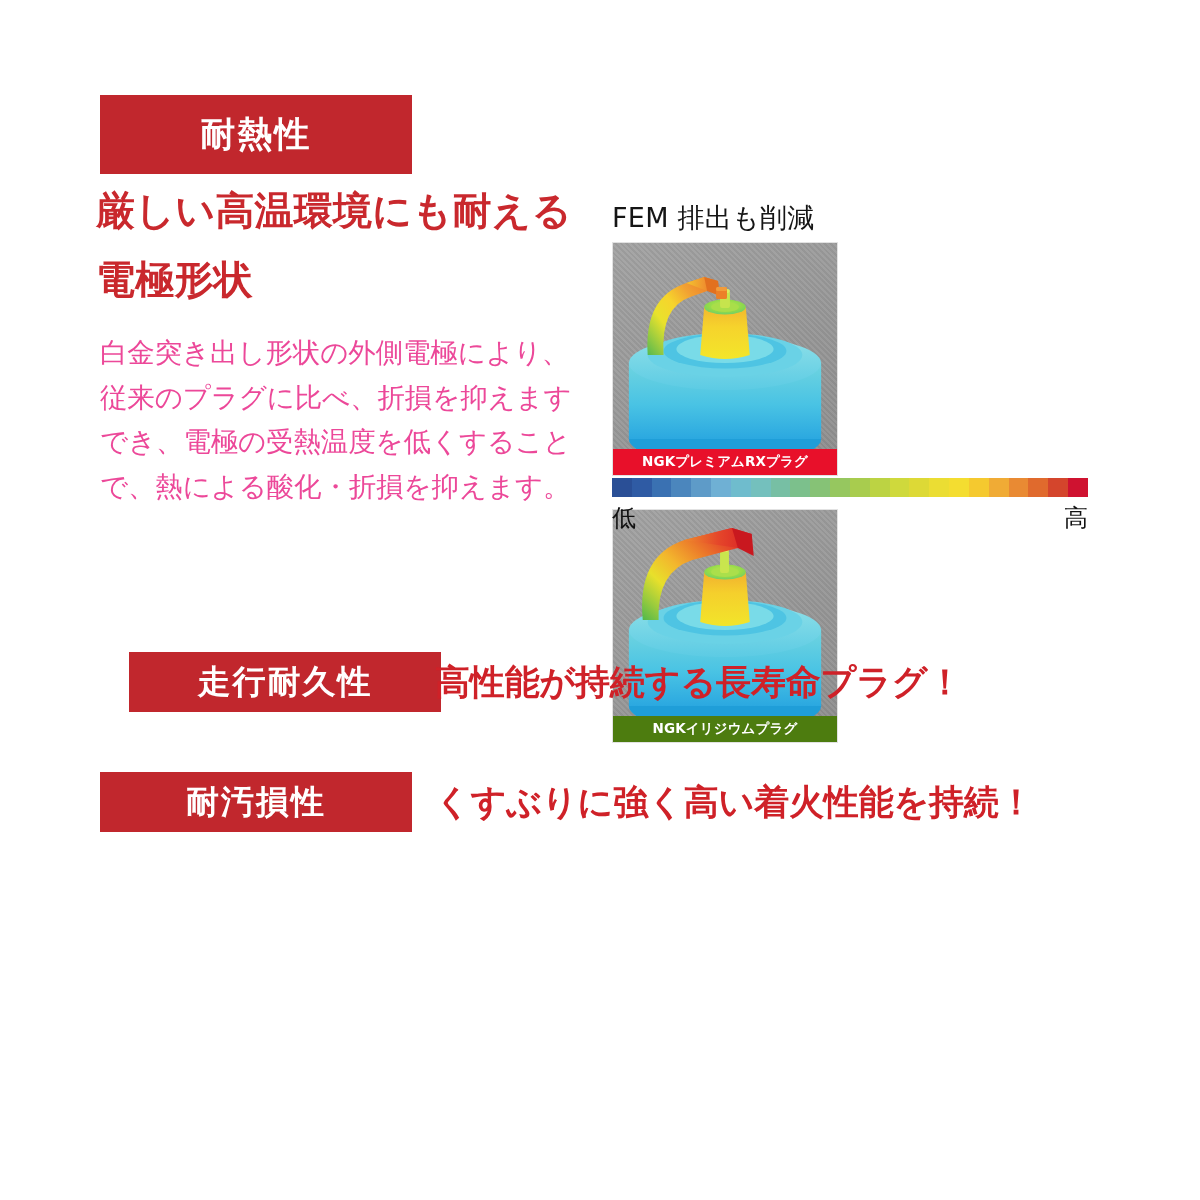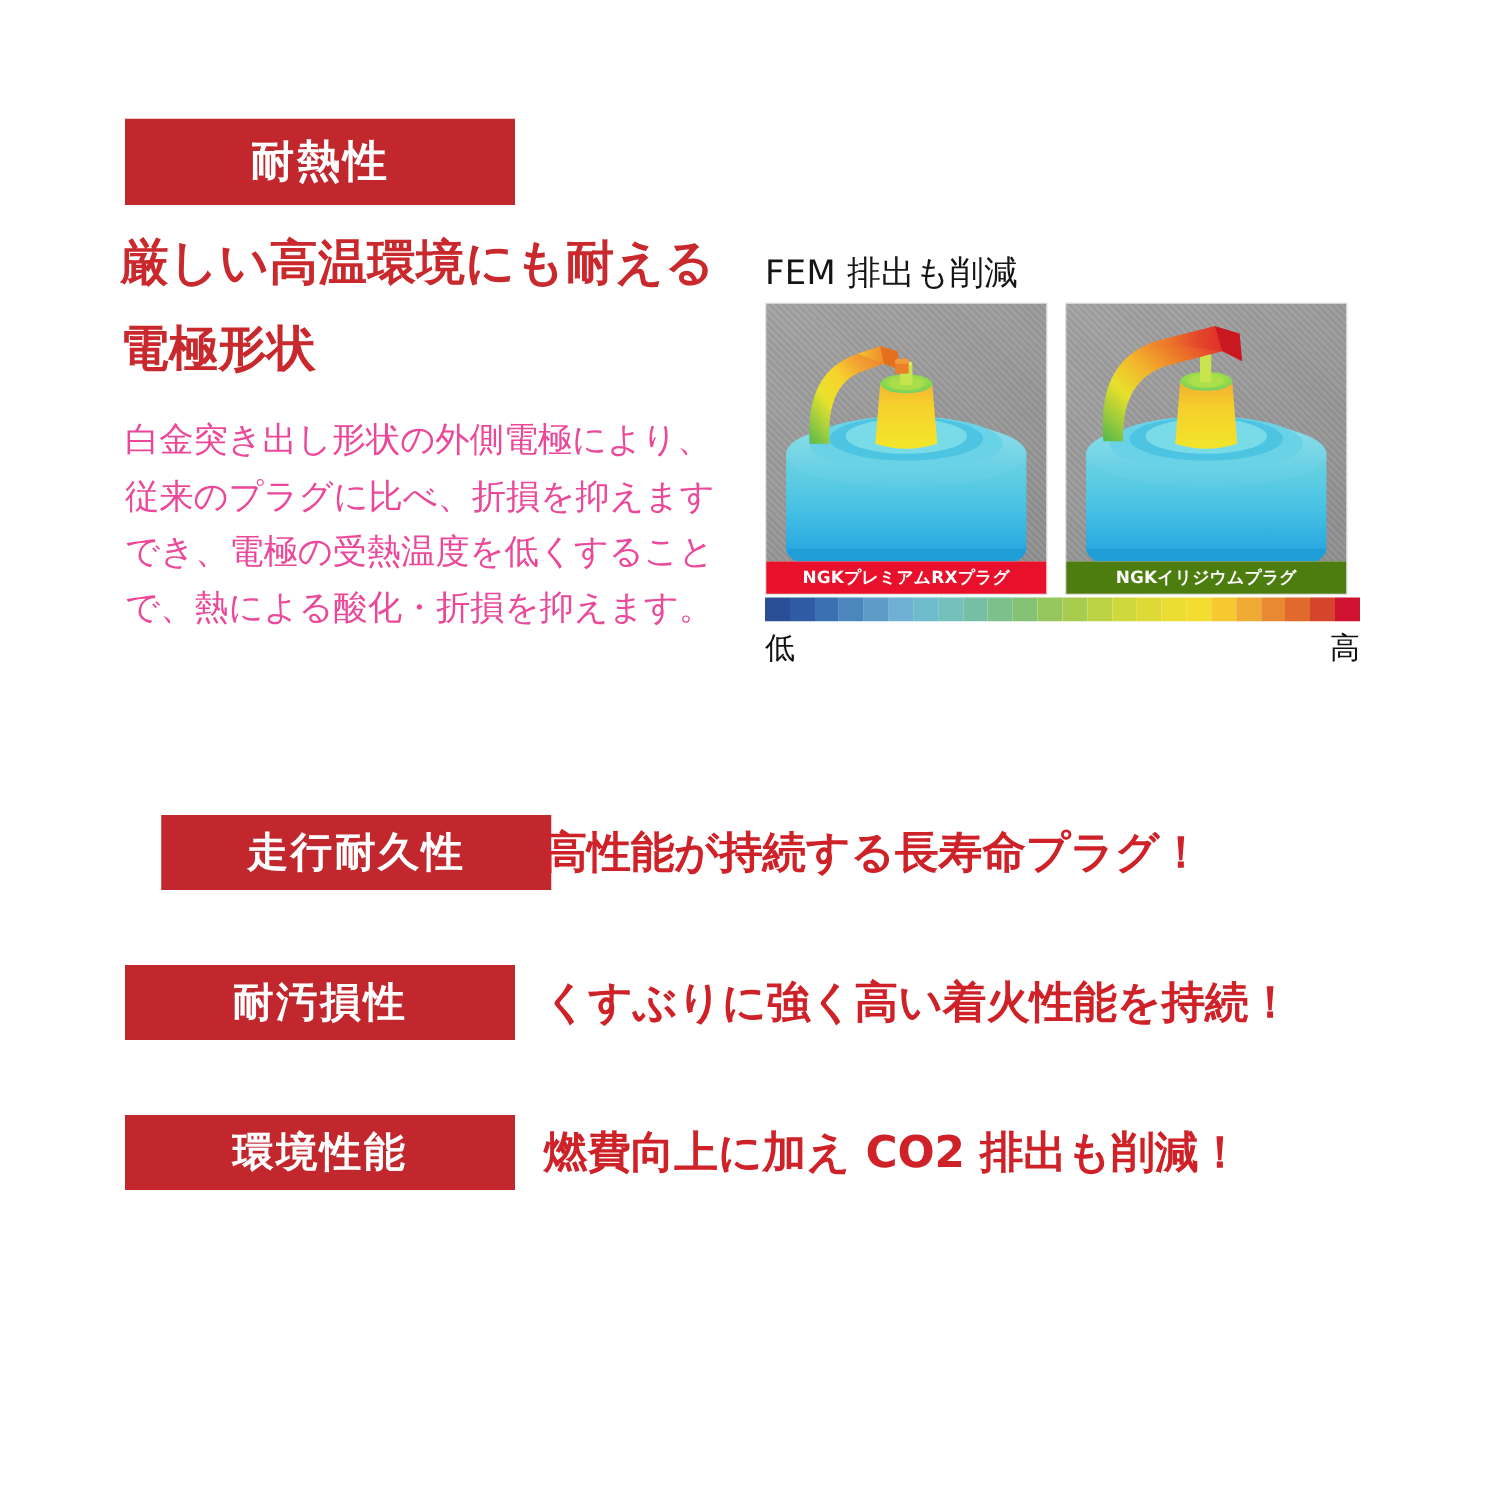--- a/index.html
+++ b/index.html
@@ -24,21 +24,21 @@
     background: #c1272d;
     color: #ffffff;
     display: flex;
     align-items: center;
     justify-content: center;
     font-weight: 700;
     letter-spacing: 0.06em;
   }
   #badge-heat {
     left: 100px; top: 95px;
-    width: 312px; height: 69px;
+    width: 312px; height: 79px;
     font-size: 35px;
   }
 
   #heat-head {
     position: absolute;
     left: 96px; top: 186px;
     width: 500px;
     color: #c9282d;
     font-size: 39px;
     font-weight: 700;
@@ -65,21 +65,21 @@
     font-size: 27px;
     color: #151515;
     letter-spacing: 0.01em;
   }
 
   #fem-wrap {
     position: absolute;
     left: 612px; top: 242px;
     width: 476px;
   }
-  .fem-row { display: flex; gap: 14px; }
+  .fem-row { display: flex; gap: 33px; flex-direction: column; }
   .fem-panel {
     width: 226px;
     border: 1px solid #e2e2e2;
     box-sizing: border-box;
     background: #ffffff;
   }
   .fem-img {
     position: relative;
     height: 206px;
     background:
@@ -344,20 +344,14 @@
     <div class="feat-text" style="color: rgb(207, 33, 40);">高性能が持続する長寿命プラグ！</div>
   </div>
 
   <div class="feat-row" id="feat-1">
     <div class="feat-badge" style="background: rgb(193, 39, 45);">
       <span>耐汚損性</span>
     </div>
     <div class="feat-text" style="color: rgb(207, 33, 40);">くすぶりに強く高い着火性能を持続！</div>
   </div>
 
-  <div class="feat-row" id="feat-2">
-    <div class="feat-badge" style="background: rgb(193, 39, 45);">
-      <span>環境性能</span>
-    </div>
-    <div class="feat-text" style="color: rgb(207, 33, 40);">燃費向上に加え CO2 排出も削減！</div>
-  </div>
 
 </div>
 
 </body></html>

